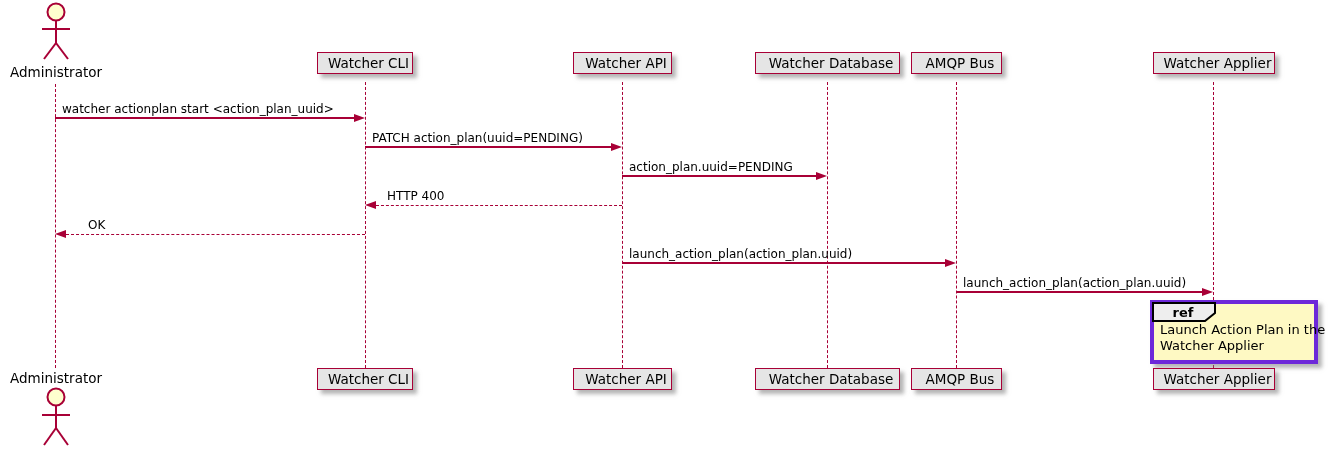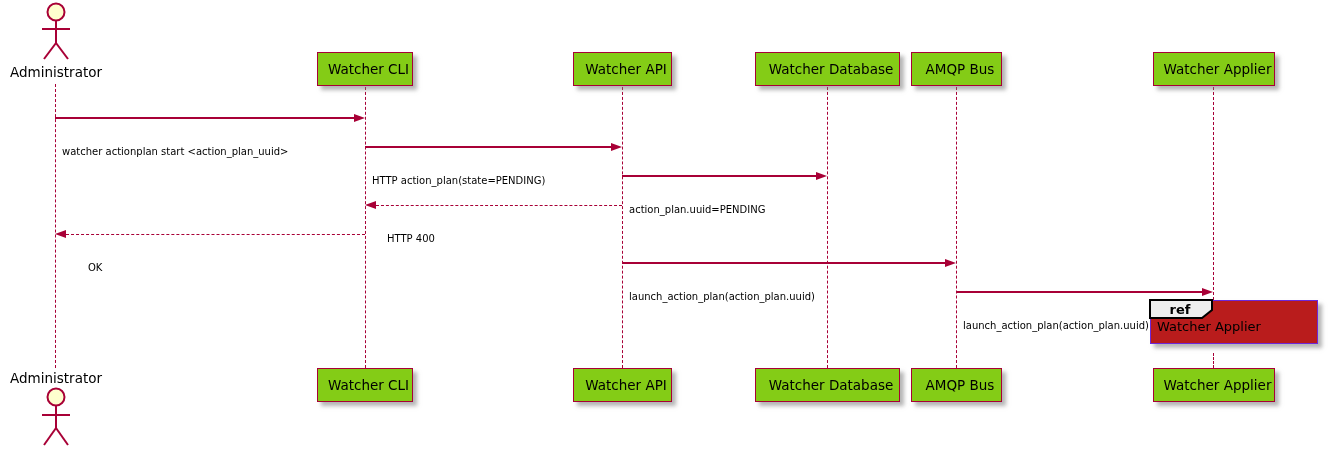--- a/index.html
+++ b/index.html
@@ -8,42 +8,41 @@
     position: relative;
     width: 1330px;
     height: 456px;
     background: #ffffff;
     font-family: "DejaVu Sans", sans-serif;
     color: #000;
     overflow: hidden;
   }
   .participant-box {
     position: absolute;
-    height: 34px;
-    background: #84cc16;
+    height: 22px;
+    background: #e5e5e5;
     border: 1.7px solid #A80036;
     box-shadow: 4px 4px 4px rgba(120,120,120,0.55);
     display: flex;
     align-items: center;
     justify-content: center;
     font-size: 13.5px;
     white-space: nowrap;
     padding-left: 7px;
   }
   .lifeline {
     position: absolute;
     width: 0;
     border-left: 1px dashed #A80036;
   }
   .msg-label {
     position: absolute;
-    font-size: 10px;
+    font-size: 12px;
     white-space: nowrap;
     line-height: 14px;
-    margin-top: 43px;
   }
   .msg-line { position: absolute; height: 0; }
   .msg-line.solid  { border-top: 2px solid #A80036; }
   .msg-line.dashed { border-top: 1px dashed #A80036; }
   .arrow-head { position: absolute; width: 0; height: 0; }
   .arrow-head.right {
     border-left: 11px solid #A80036;
     border-top: 4.5px solid transparent;
     border-bottom: 4.5px solid transparent;
   }
@@ -55,23 +54,23 @@
   .actor-label {
     position: absolute;
     width: 120px;
     text-align: center;
     font-size: 13.5px;
   }
   .actor-svg { position: absolute; }
   .ref-box {
     position: absolute;
     left: 1150px; top: 300px;
-    width: 168px; height: 44px;
-    background: #b91c1c;
-    border: 1px solid #6d28d9;
+    width: 168px; height: 64px;
+    background: #fef9c3;
+    border: 4px solid #6d28d9;
     box-shadow: 4px 4px 4px rgba(120,120,120,0.55);
   }
   .ref-header-svg { position: absolute; left: -2px; top: -2px; }
   .ref-keyword {
     position: absolute;
     left: 0; top: 1px;
     width: 58px;
     text-align: center;
     font-size: 13px;
     font-weight: bold;
@@ -114,21 +113,21 @@
   <div class="participant-box" style="left:911px; top:52px; width:91px;">AMQP Bus</div>
   <div class="participant-box" style="left:1153px; top:52px; width:122px;">Watcher Applier</div>
 
   <div>
     <div class="msg-label" style="left:62px; top:102px;">watcher actionplan start &lt;action_plan_uuid&gt;</div>
     <div class="msg-line solid" style="left:55px; top:117px; width:301px;"></div>
     <div class="arrow-head right" style="left:354px; top:113.5px;"></div>
   </div>
 
   <div>
-    <div class="msg-label" style="left:372px; top:131px;">HTTP action_plan(state=PENDING)</div>
+    <div class="msg-label" style="left:372px; top:131px;">PATCH action_plan(uuid=PENDING)</div>
     <div class="msg-line solid" style="left:365px; top:146px; width:248px;"></div>
     <div class="arrow-head right" style="left:611px; top:142.5px;"></div>
   </div>
 
   <div>
     <div class="msg-label" style="left:629px; top:160px;">action_plan.uuid=PENDING</div>
     <div class="msg-line solid" style="left:622px; top:175px; width:194px;"></div>
     <div class="arrow-head right" style="left:816px; top:171.5px;"></div>
   </div>
 
@@ -155,20 +154,21 @@
     <div class="msg-line solid" style="left:956px; top:291px; width:248px;"></div>
     <div class="arrow-head right" style="left:1202px; top:287.5px;"></div>
   </div>
 
   <div class="ref-box">
     <svg class="ref-header-svg" width="66" height="21" viewBox="0 0 66 21">
       <path d="M1,1 H63 V11 L53,19 H1 Z" fill="#EEEEEE" stroke="#000000" stroke-width="2"></path>
     </svg>
     <div class="ref-keyword">ref</div>
     <div class="ref-body">
+      <div>Launch Action Plan in the</div>
       <div>Watcher Applier</div>
     </div>
   </div>
 
   <div class="participant-box" style="left:317px; top:368px; width:96px;">Watcher CLI</div>
   <div class="participant-box" style="left:573px; top:368px; width:99px;">Watcher API</div>
   <div class="participant-box" style="left:755px; top:368px; width:145px;">Watcher Database</div>
   <div class="participant-box" style="left:911px; top:368px; width:91px;">AMQP Bus</div>
   <div class="participant-box" style="left:1153px; top:368px; width:122px;">Watcher Applier</div>
 

